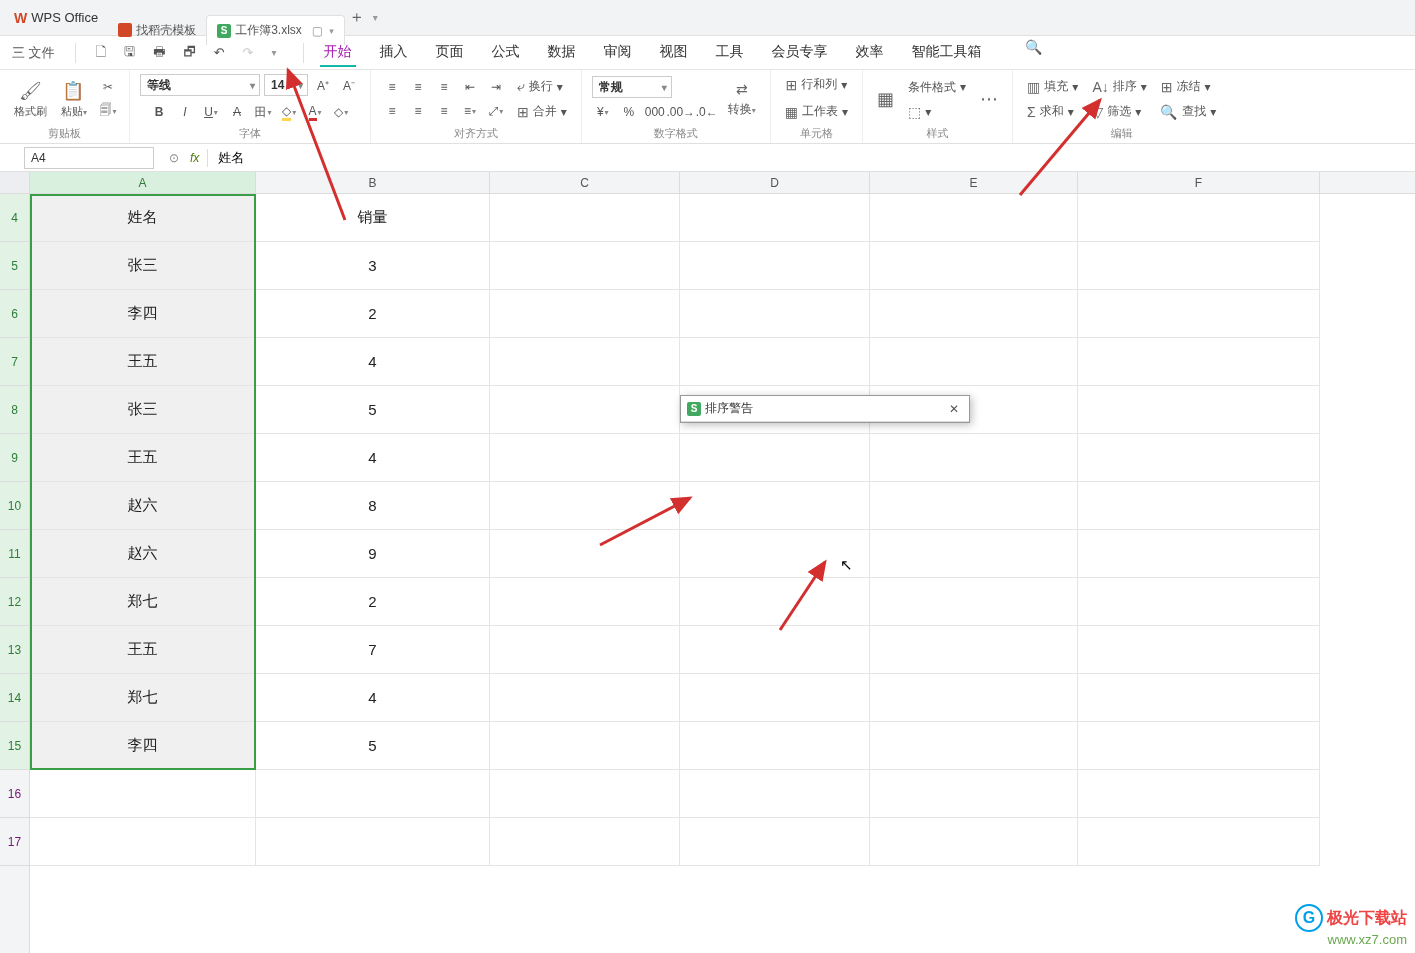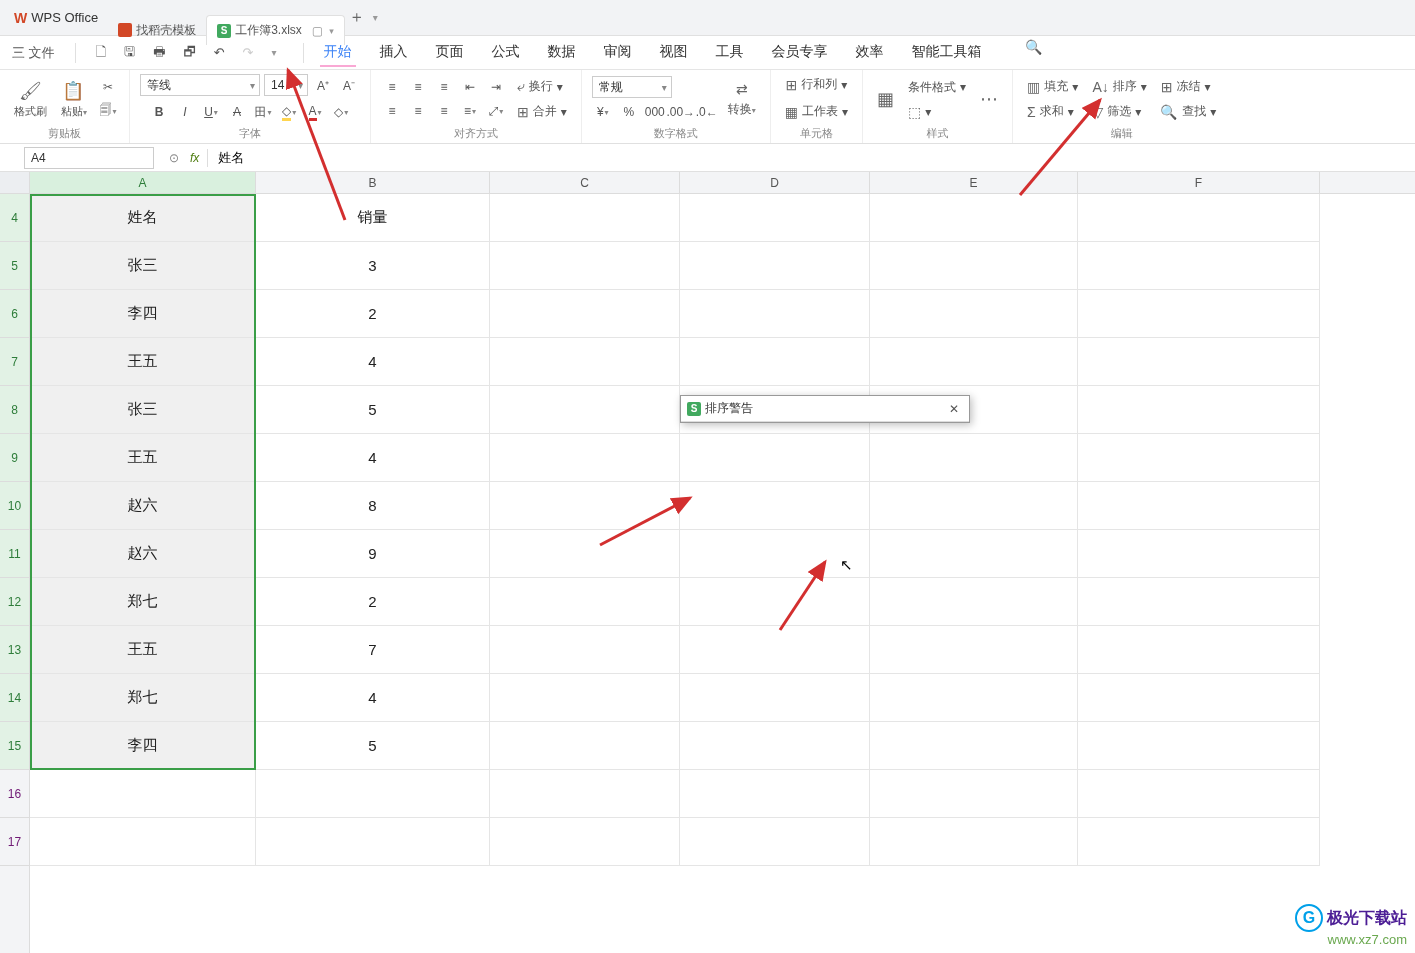--- a/index.html
+++ b/index.html
@@ -53,42 +53,42 @@
     height: 34px;
     background: #fff;
     border-bottom: 1px solid #e5e5e5;
     padding-left: 8px;
   }
   .qat { display: flex; align-items: center; gap: 10px; padding-right: 16px; }
   .qat-item { color: #555; cursor: pointer; padding: 2px 4px; font-size:13px;}
   .menu-sep { width:1px; height:20px; background:#e0e0e0; margin: 0 6px;}
   .menus { display: flex; gap: 20px; padding-left: 10px;}
   .menu-item { font-size: 14px; color: #333; cursor: pointer; padding: 4px 4px; }
-  .menu-item.active { color: #3b82f6; border-bottom: 2px solid #f9a8d4; }
+  .menu-item.active { color: #a21caf; border-bottom: 2px solid #14b8a6; }
   .search-icon { margin-left: 20px; color:#666; font-size:14px;}
 
   
   .ribbon {
     display: flex; align-items: stretch;
     height: 74px;
     background: #fff;
     border-bottom: 1px solid #e0e0e0;
   }
   .ribbon-group {
     display: flex; flex-direction: column; align-items: center; justify-content: space-between;
     padding: 4px 10px 2px; border-right: 1px solid #eee;
     position: relative;
   }
   .ribbon-group .grp-body { display:flex; align-items:center; gap:6px; flex:1;}
   .ribbon-group .grp-label { font-size: 11px; color: #888; padding-top:2px;}
   .rb-btn { display:flex; flex-direction:column; align-items:center; gap:2px; cursor:pointer; padding:2px 4px; color:#555; font-size:11px;}
   .rb-btn .rb-icon { font-size:18px; color:#666; }
   .rb-col { display:flex; flex-direction:column; gap:4px;}
   .rb-row { display:flex; align-items:center; gap:4px;}
-  .rb-select { border:1px solid #ccc; height:22px; padding:0 14px 0 6px; font-size:12px; background:#fff; position:relative; min-width:80px; display:flex;align-items:center;}
+  .rb-select { border:1px solid #ccc; height:22px; padding:0 14px 0 6px; font-size:12px; background:#fff; position:relative; min-width:80px; display:flex;align-items:center;font-weight:bold;}
   .rb-select.small { min-width:44px;}
   .rb-select::after { content:"▾"; position:absolute; right:4px; color:#888; font-size:10px;}
   .mini-btn { width:22px; height:20px; border:1px solid transparent; display:flex;align-items:center;justify-content:center; color:#555; cursor:pointer; font-size:12px;}
   .mini-btn .dd { font-size:8px; color:#888; margin-left:1px;}
   .rb-wide-btn{ display:flex; align-items:center; gap:4px; padding:2px 4px; cursor:pointer; color:#555; font-size:12px;}
   .rb-wide-btn .wb-icon{ font-size:14px; color:#666;}
 
   
   .formula-bar {
     display:flex; align-items:center;
@@ -148,21 +148,21 @@
   .dlg-btn { min-width:64px; height:24px; border:1px solid #aaa; background:#f5f5f5; cursor:pointer; font-size:12px;}
   .dlg-btn.primary { background:#fff; border:1px solid #5a9bd5;}
 
   
   .watermark {
     position:absolute; right:8px; bottom:6px;
     text-align:right;
   }
   .watermark .wm-top { display:flex; align-items:center; gap:4px; justify-content:flex-end;}
   .watermark .wm-logo { width:28px;height:28px;border-radius:50%;border:2px solid #00a0e9; color:#00a0e9; font-weight:bold; display:flex;align-items:center;justify-content:center; font-size:16px;}
-  .watermark .wm-text { font-size:16px; color:#4c1d95; font-weight:bold;}
+  .watermark .wm-text { font-size:16px; color:#ef4444; font-weight:bold;}
   .watermark .wm-url { font-size:13px; color:#6aa84f;}
 
   
   .annot-layer { position:absolute; left:0; top:0; width:1415px; height:953px; pointer-events:none; }
 
   .cursor-img { position:absolute; left:840px; top:556px; font-size:15px; color:#000; pointer-events:none;}
 </style>
 </head>
 <body>
 

